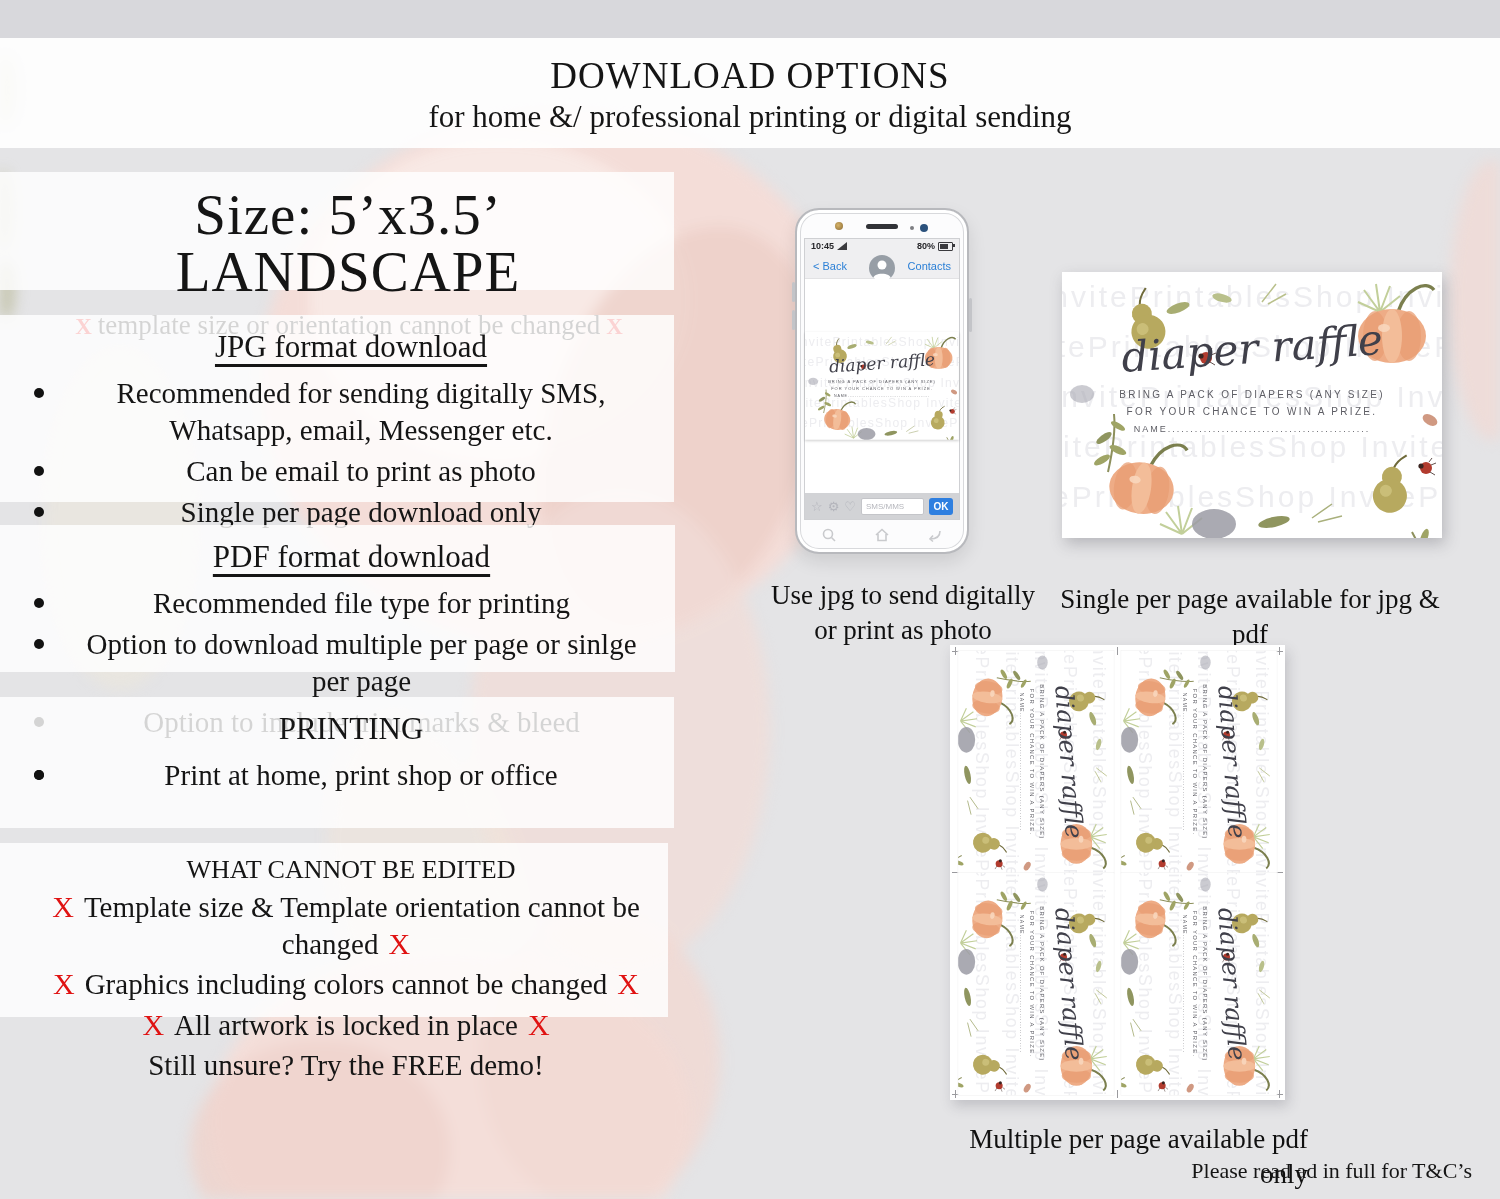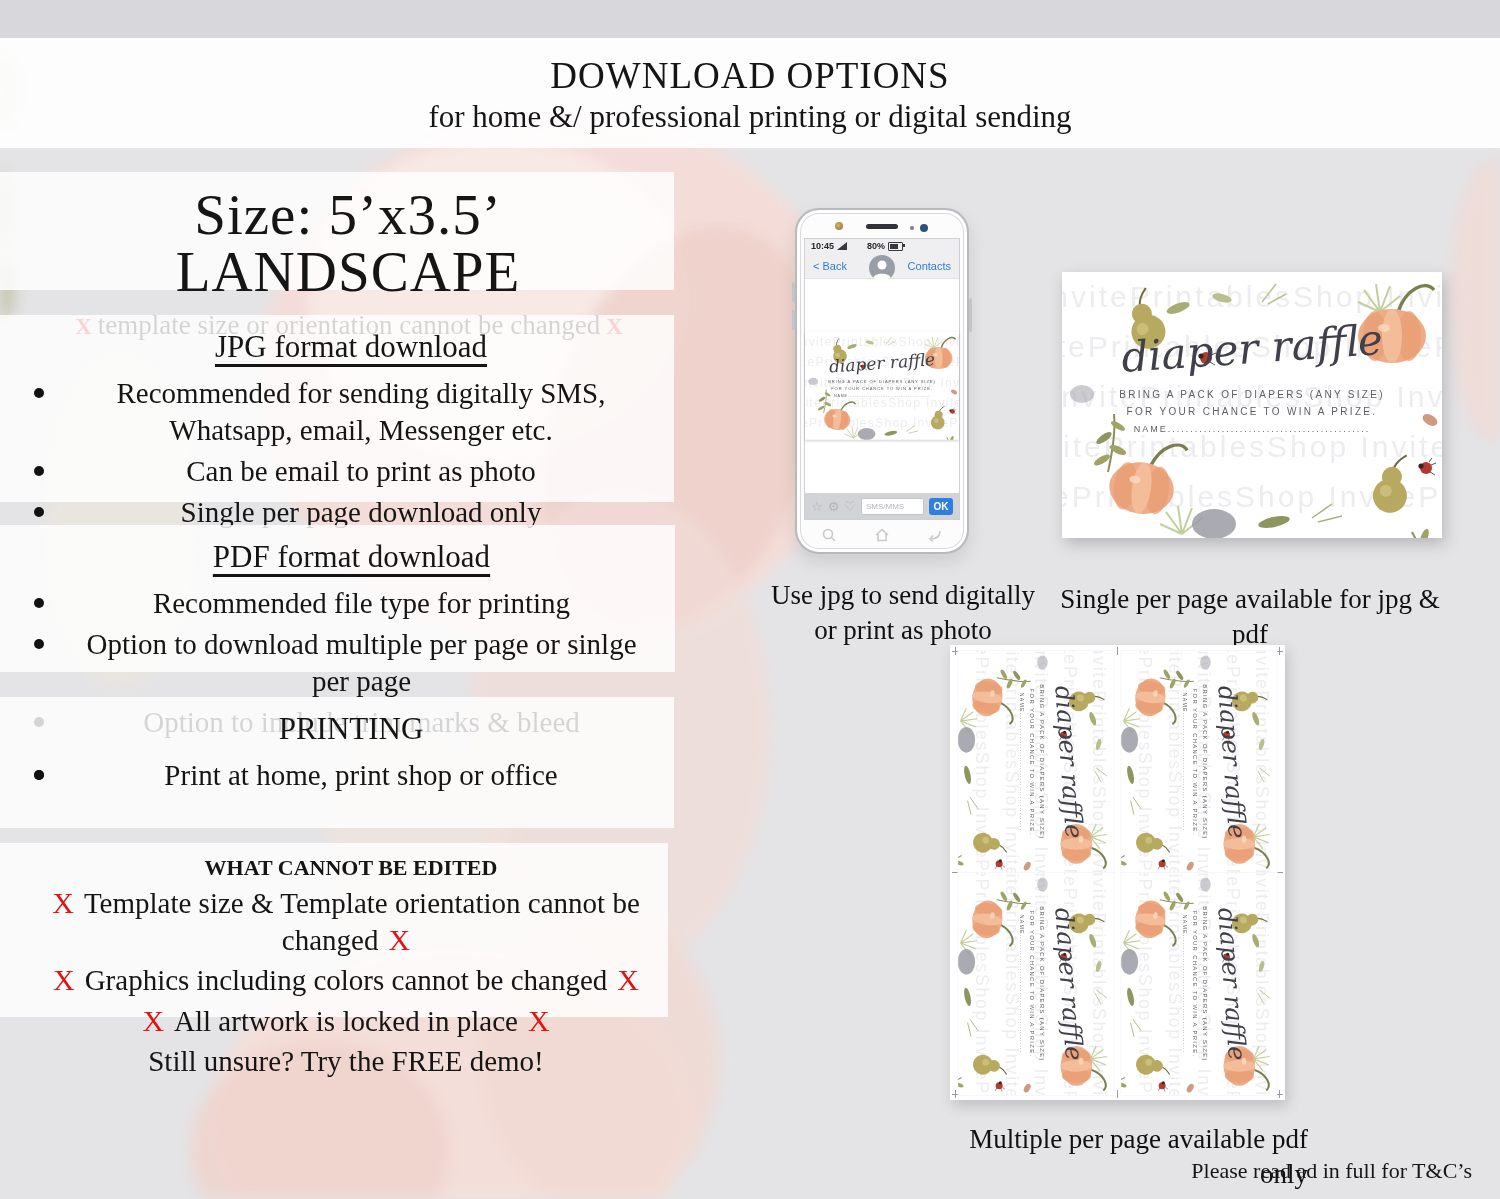--- a/index.html
+++ b/index.html
@@ -25,21 +25,21 @@
 
   
   .sz-head{font-size:57px;line-height:1;padding:14px 0 0 22px;letter-spacing:1px;}
   .sz-note{font-size:27px;padding:10px 0 0 24px;}
   .x-small{color:#e90f0f;font-weight:bold;font-size:23px;padding:0 6px;}
   .sec-head{font-size:31px;font-weight:400;padding:14px 0 0 28px;}
   .sec-head.u{text-decoration:underline;text-underline-offset:7px;}
   ul.blist{list-style:none;margin:10px 0 0 0;padding:0 20px 0 30px;}
   ul.blist li{position:relative;font-size:29px;line-height:1.28;padding-left:38px;margin-top:4px;}
   ul.blist li .dot{position:absolute;left:4px;top:13px;width:10px;height:10px;border-radius:50%;background:#121212;}
-  .ne-head{font-size:22px;padding:12px 0 0 34px;font-weight:bold;}
+  .ne-head{font-size:26px;padding:12px 0 0 34px;}
   .ne-line{font-size:29px;padding:4px 0 0 24px;line-height:1.22;}
   .x-big{color:#e01212;font-size:30px;}
   .x-big.lead{margin-right:10px;} .x-big.tail{margin-left:10px;}
   .ne-foot{font-size:29px;padding:6px 0 0 24px;}
 
   
   .caption{position:absolute;font-size:27px;text-align:center;line-height:1.3;color:#101010;}
   #cap-phone{left:758px;top:578px;width:290px;}
   #cap-single{left:1040px;top:582px;width:420px;}
   #cap-multi{left:928px;top:1122px;width:380px;text-align:right;}
@@ -67,21 +67,21 @@
   
   #phone{position:absolute;left:795px;top:208px;width:170px;height:342px;background:#fcfcfd;border:2px solid #b8b9bd;border-radius:24px;
          box-shadow:inset 0 0 0 3px #ffffff,inset 0 0 0 4px #d8d9dc,0 8px 18px rgba(0,0,0,0.10);}
   .sbtn{position:absolute;width:3px;background:#c3c4c8;border-radius:2px;}
   #sbtn-l1{left:-5px;top:72px;height:20px;} #sbtn-l2{left:-5px;top:100px;height:20px;} #sbtn-r{right:-5px;top:88px;height:34px;}
   #ph-cam{position:absolute;left:38px;top:12px;width:8px;height:8px;border-radius:50%;background:radial-gradient(circle at 40% 40%,#d7b46a,#8a6a33);}
   #ph-speaker{position:absolute;left:50%;top:14px;width:32px;height:5px;margin-left:-16px;border-radius:3px;background:#313237;}
   #ph-dot1{position:absolute;left:113px;top:16px;width:4px;height:4px;border-radius:50%;background:#7d7e82;}
   #ph-dot2{position:absolute;left:123px;top:14px;width:8px;height:8px;border-radius:50%;background:#2b517c;}
   #ph-screen{position:absolute;left:7px;right:7px;top:28px;bottom:32px;background:#fff;border:1px solid #cfd0d3;}
-  #ph-status{position:absolute;left:0;right:0;top:0;height:14px;background:#efeff1;display:flex;align-items:center;padding:0 6px;
+  #ph-status{position:absolute;left:0;right:0;top:0;height:14px;background:#efeff1;display:flex;justify-content:space-between;align-items:center;padding:0 6px;
              font-family:"Liberation Sans",sans-serif;font-size:9px;font-weight:bold;color:#26262a;gap:20px;}
   .st-left,.st-right{display:flex;align-items:center;gap:3px;}
   .batt{position:relative;width:13px;height:7px;border:1px solid #3a3a3e;border-radius:1px;}
   .batt::after{content:"";position:absolute;right:-3px;top:1.5px;width:2px;height:3px;background:#3a3a3e;}
   .batt i{position:absolute;left:1px;top:1px;bottom:1px;width:8px;background:#3a3a3e;}
   #ph-nav{position:absolute;left:0;right:0;top:14px;height:25px;background:#efeff1;border-bottom:1px solid #e2e2e4;
           font-family:"Liberation Sans",sans-serif;font-size:11px;font-weight:normal;color:#2a7fd6;}
   #ph-back{position:absolute;left:8px;top:7px;} #ph-contacts{position:absolute;right:8px;top:7px;}
   #ph-avatar{position:absolute;left:50%;top:2px;width:26px;height:26px;margin-left:-13px;border-radius:50%;background:#979ea6;overflow:hidden;}
   #ph-msg{position:absolute;left:0;right:0;top:40px;bottom:26px;background:#fff;display:flex;align-items:center;justify-content:center;}

